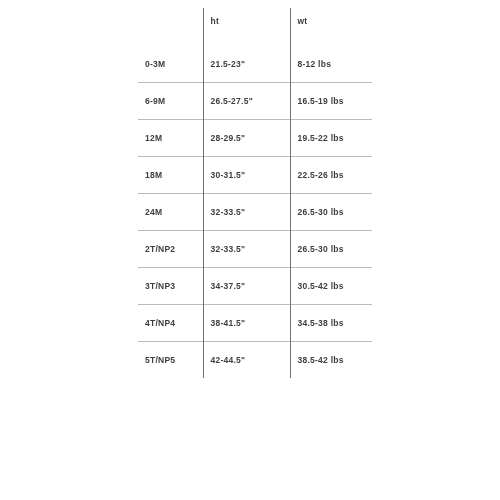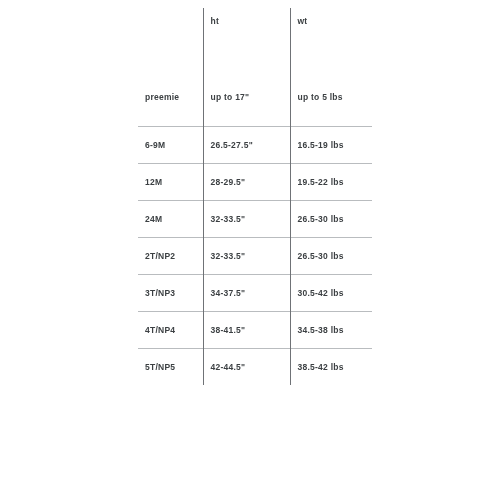--- a/index.html
+++ b/index.html
@@ -93,41 +93,46 @@
     <thead>
       <tr>
         <th class="hdr-blank"></th>
         <th class="col-div">ht</th>
         <th class="col-div">wt</th>
       </tr>
     </thead>
 
     <tbody>
 
-      <tr class="first-row">
-        <td>preemie</td>
-        <td class="col-div">up to 17"</td>
-        <td class="col-div">up to 5 lbs</td>
-      </tr>
 
 
+      <tr>
+        <td>0-3M</td>
+        <td class="col-div">21.5-23"</td>
+        <td class="col-div">8-12 lbs</td>
+      </tr>
 
 
       <tr>
         <td>6-9M</td>
         <td class="col-div">26.5-27.5"</td>
         <td class="col-div">16.5-19 lbs</td>
       </tr>
 
       <tr>
         <td>12M</td>
         <td class="col-div">28-29.5"</td>
         <td class="col-div">19.5-22 lbs</td>
       </tr>
 
+      <tr>
+        <td>18M</td>
+        <td class="col-div">30-31.5"</td>
+        <td class="col-div">22.5-26 lbs</td>
+      </tr>
 
       <tr>
         <td>24M</td>
         <td class="col-div">32-33.5"</td>
         <td class="col-div">26.5-30 lbs</td>
       </tr>
 
       <tr>
         <td>2T/NP2</td>
         <td class="col-div">32-33.5"</td>

